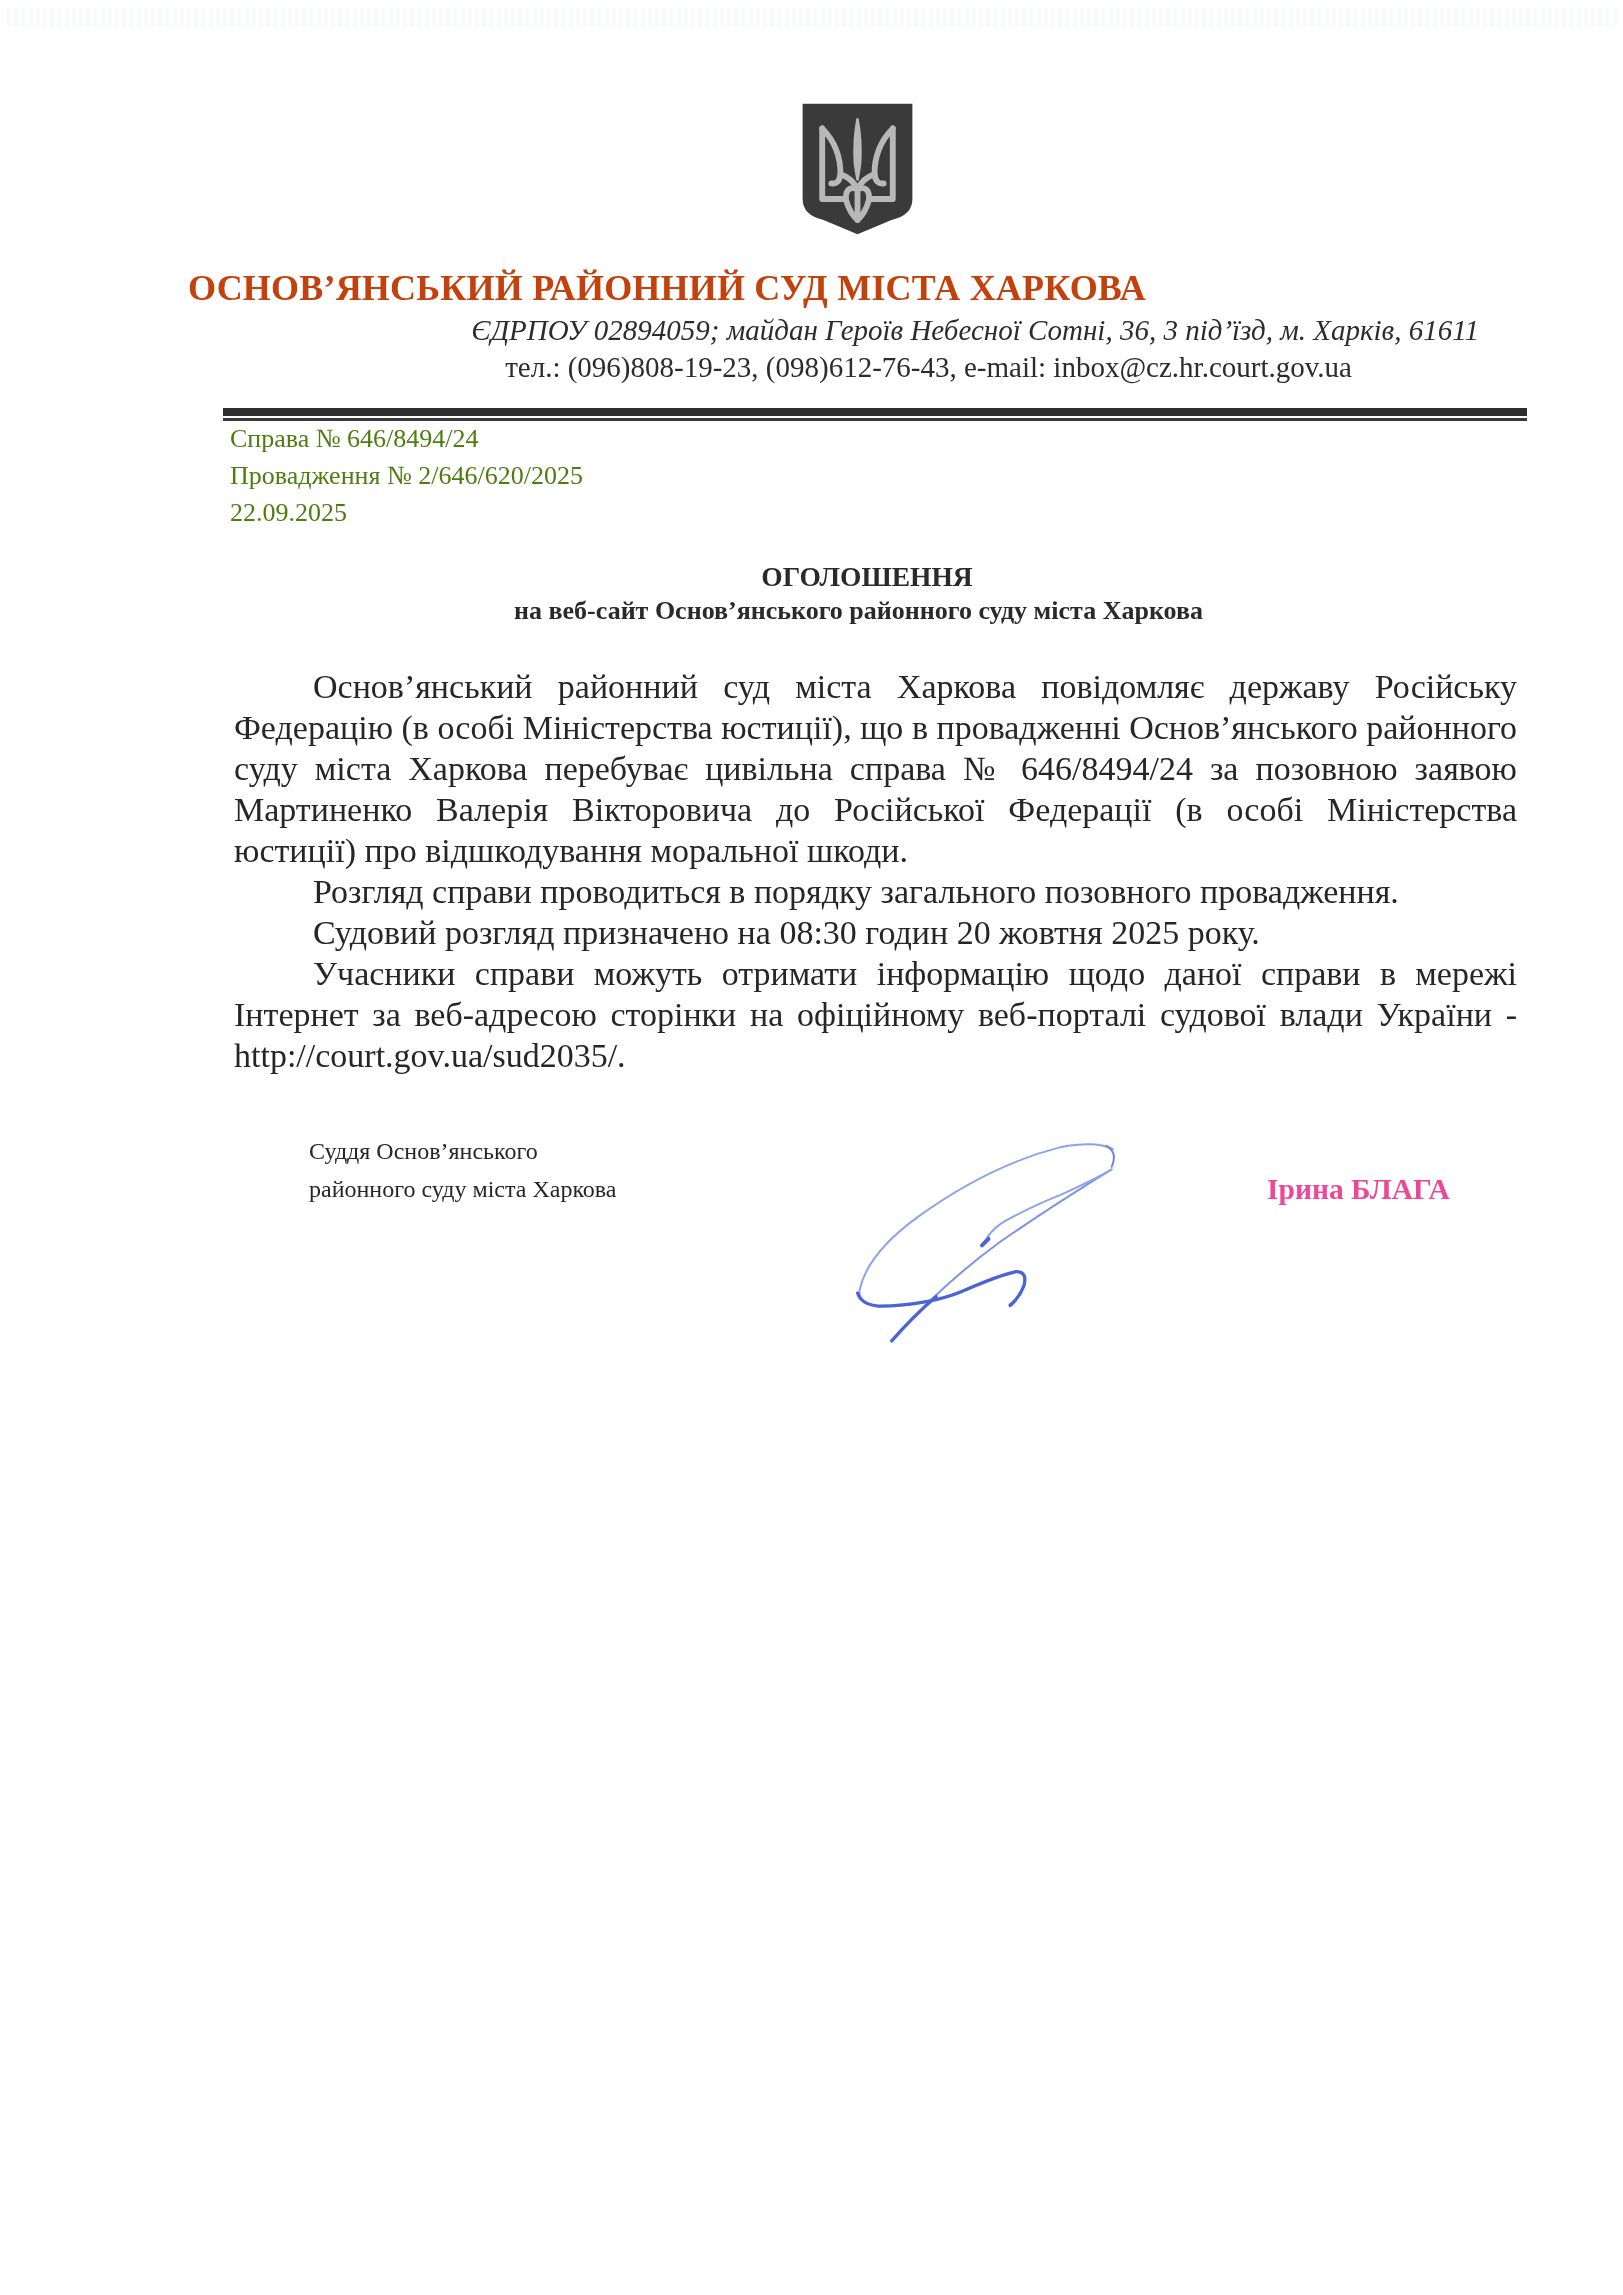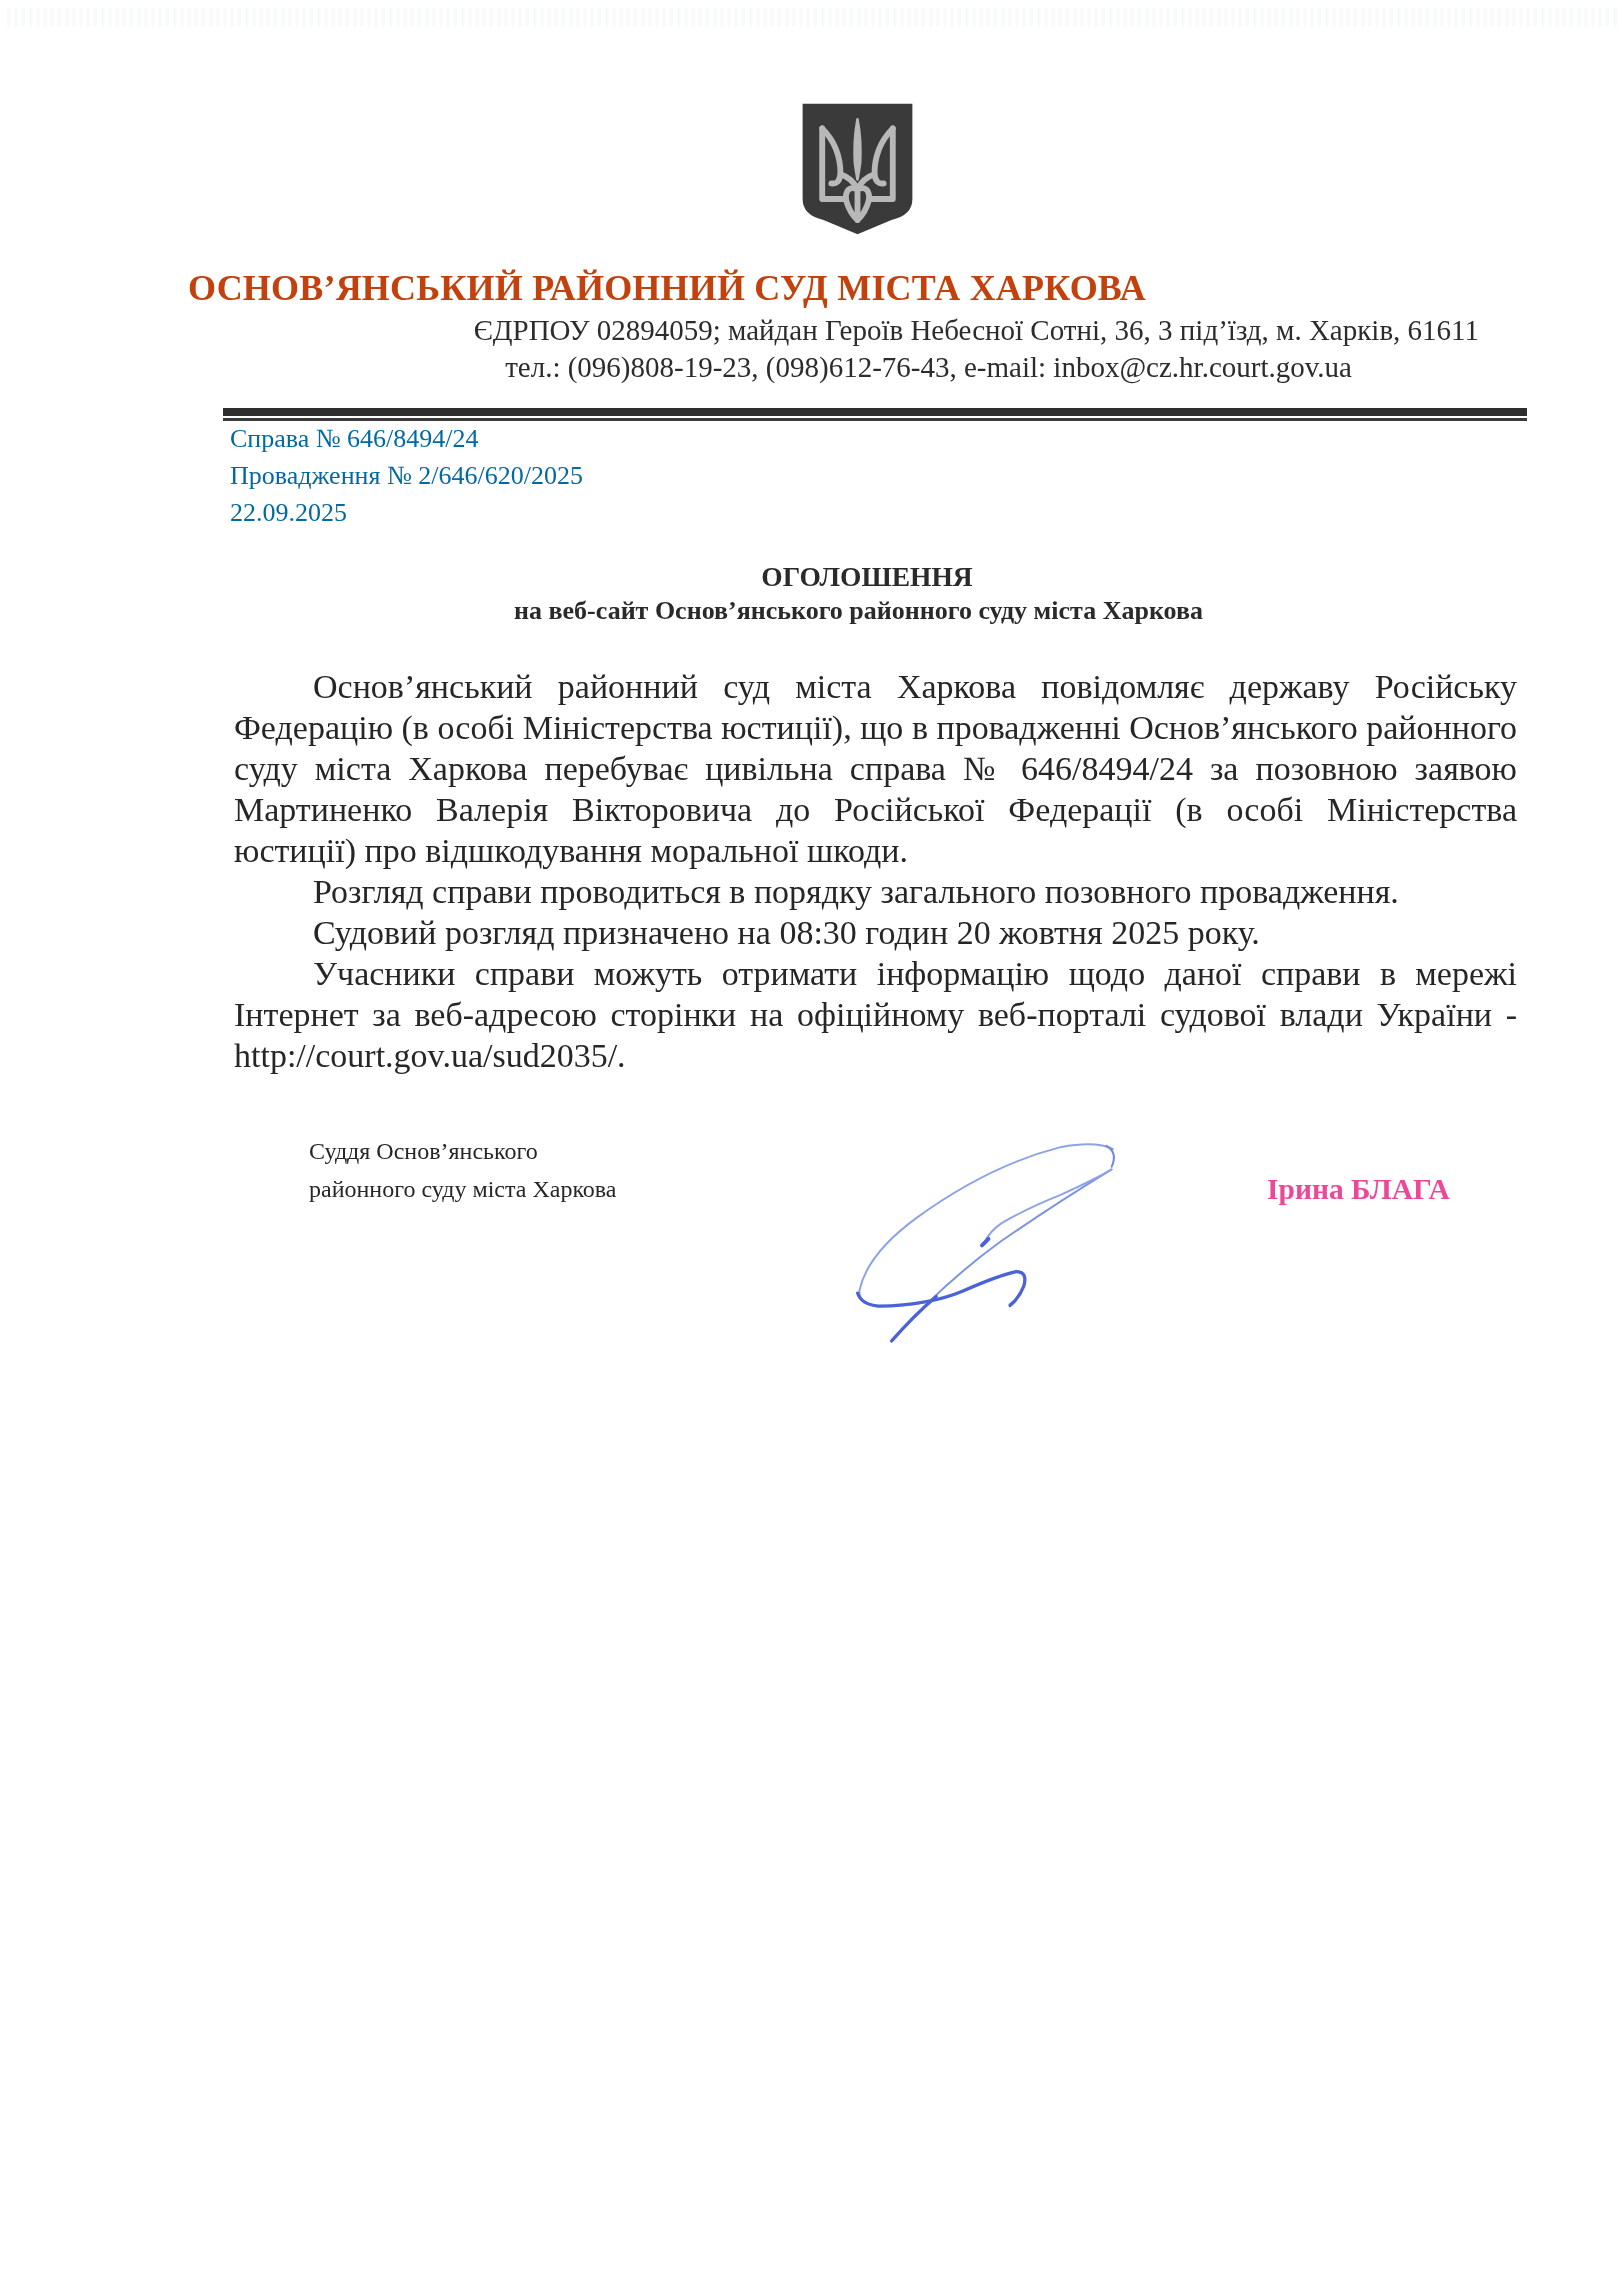--- a/index.html
+++ b/index.html
@@ -45,21 +45,21 @@
     }
     .court-details {
       position: absolute;
       left: 0;
       width: 1623px;
       text-align: center;
       font-size: 29px;
       line-height: 34px;
       color: #2c2c2c;
     }
-    .court-details.l1 { top: 313px; left: 144px; width: 1335px; text-align: right; }
+    .court-details.l1 { top: 313px; left: 144px; width: 1335px; text-align: right; font-style: italic; }
     .court-details.l2 { top: 350px; left: 144px; width: 1208px; text-align: right; }
     .rule-thick {
       position: absolute;
       left: 223px;
       width: 1304px;
       top: 408px;
       height: 7.9px;
       background: #2e2e2e;
     }
     .rule-thin {
@@ -69,21 +69,21 @@
       top: 418px;
       height: 2.6px;
       background: #3a3a3a;
     }
     .meta {
       position: absolute;
       left: 230px;
       top: 420px;
       font-size: 26px;
       line-height: 37px;
-      color: #0369a1;
+      color: #4d7c0f;
     }
     .meta div { white-space: nowrap; }
     .notice-title {
       position: absolute;
       left: 0;
       width: 1623px;
       top: 559px;
       text-align: center;
       font-weight: bold;
       font-size: 27.5px;

